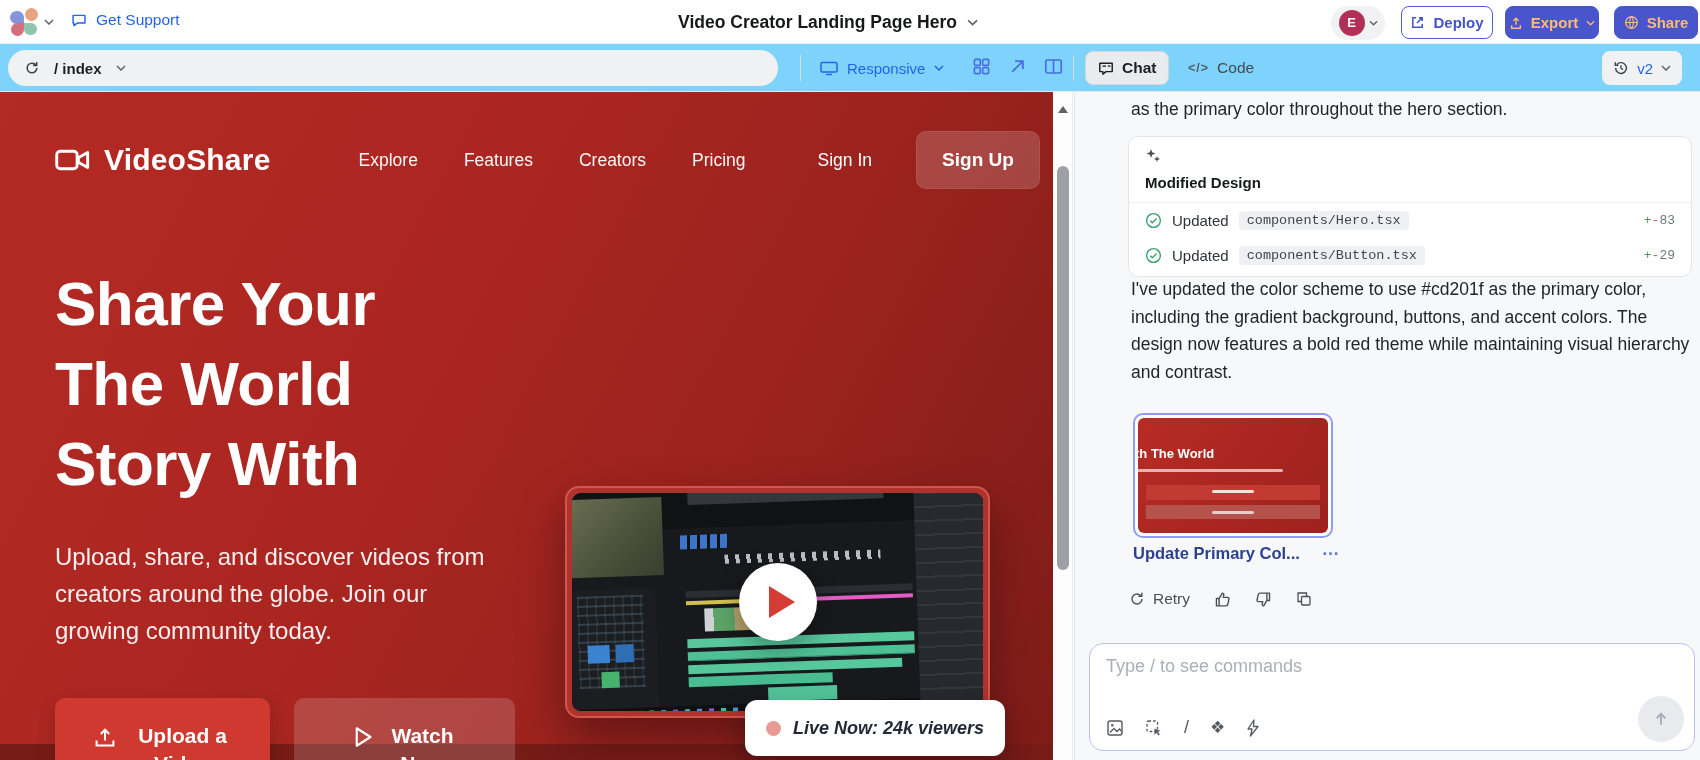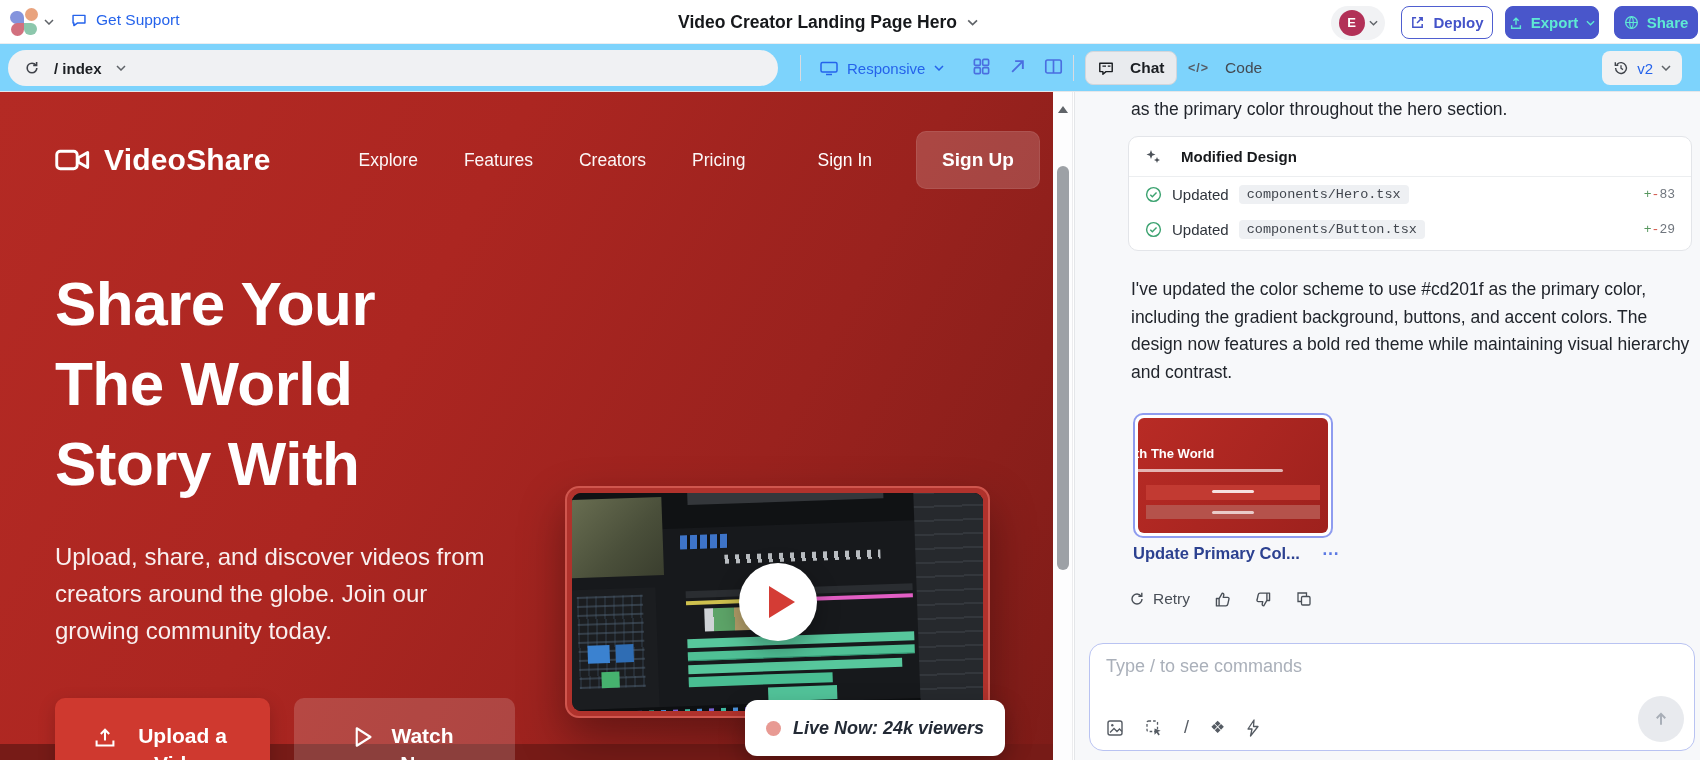--- a/index.html
+++ b/index.html
@@ -17,32 +17,32 @@
   .chev { color:#5f6368; }
   .logo-chev { position:absolute; left:44px; top:19px; }
   .support { position:absolute; left:70px; top:11px; display:flex; align-items:center; gap:8px; color:#2563eb; font-size:15.5px; font-weight:500; cursor:pointer; }
   .title-wrap { position:absolute; left:calc(50% - 22px); top:0; height:44px; transform:translateX(-50%); display:flex; align-items:center; gap:10px; }
   .title-wrap .t { font-size:17.5px; font-weight:700; color:#16181b; }
   .actions { position:absolute; right:2px; top:6px; height:33px; display:flex; align-items:center; }
   .avatar-pill { width:54px; height:34px; background:#f1f2f4; border-radius:17px; display:flex; align-items:center; justify-content:center; gap:4px; cursor:pointer; }
   .avatar { width:26px; height:26px; border-radius:50%; background:#b23057; color:#fff; font-size:13px; font-weight:700; display:flex; align-items:center; justify-content:center; }
   .btn { height:33px; border-radius:8px; display:flex; align-items:center; justify-content:center; gap:8px; font-size:15px; font-weight:600; cursor:pointer; }
   .btn-deploy { width:92px; margin-left:16px; background:#fff; border:1px solid #4f5ed0; color:#4453c9;text-align:right; }
-  .btn-fill { background:#4956cb; color:#5eead4; border:1px solid #4956cb; }
+  .btn-fill { background:#4956cb; color:#fdba74; border:1px solid #4956cb; }
   .btn-export { width:94px; margin-left:12px; }
   .btn-share { width:84px; margin-left:15px; }
 
   
   .toolbar { position:absolute; left:0; top:44px; width:1700px; height:48px; background:#7dd3fc; border-bottom:1px solid #e5e7ea; z-index:29; }
   .urlbar { position:absolute; left:8px; top:6px; width:770px; height:36px; background:#f0f1f3; border-radius:18px; display:flex; align-items:center; gap:14px; padding:0 16px; cursor:text; }
   .urlbar .path { font-size:15px; font-weight:600; color:#1b1e22; }
   .tb-divider { position:absolute; top:11px; width:1px; height:26px; background:#d9dbe0; }
   .responsive { position:absolute; left:820px; top:7px; height:34px; display:flex; align-items:center; gap:9px; color:#2563eb; font-size:15px; cursor:pointer; }
   .tb-icon { position:absolute; top:13px; width:22px; height:22px; color:#4a6ee0; cursor:pointer; }
-  .tab { position:absolute; top:7px; height:34px; border-radius:8px; display:flex; align-items:center; gap:16px; padding:0 12px; cursor:pointer; }
+  .tab { position:absolute; top:7px; height:34px; border-radius:8px; display:flex; align-items:center; gap:8px; padding:0 12px; cursor:pointer; }
   .tab-chat { left:1085px; background:#e9ebee; border:1px solid #d3d6db; color:#1b1e22; font-weight:600; font-size:15.5px; }
   .tab-code { left:1176px; color:#444a52; font-size:15.5px; }
   .tab-code .glyph { font-size:12.5px; color:#565c66; letter-spacing:1px; font-weight:700; }
   .version { position:absolute; right:18px; top:7px; height:34px; background:#f0f1f3; border-radius:8px; display:flex; align-items:center; gap:8px; padding:0 11px; cursor:pointer; }
   .version .v { color:#2563eb; font-size:15px; }
 
   
   .preview { position:absolute; left:0; top:92px; width:1053px; height:668px; overflow:hidden;
     background:linear-gradient(118deg,#b42a24 0%,#ac2621 38%,#9a221e 68%,#7e1c18 100%); }
   .below-fold { position:absolute; left:0; bottom:0; width:100%; height:16px; background:#771b17; }
@@ -99,21 +99,21 @@
 
   
   .pv-scroll { position:absolute; left:1053px; top:92px; width:20px; height:668px; background:#fdfdfe; border-right:1px solid #ececee; }
   .pv-arrow { position:absolute; left:5px; top:14px; width:0; height:0; border-left:5px solid transparent; border-right:5px solid transparent; border-bottom:7px solid #606469; cursor:pointer; }
   .pv-thumb { position:absolute; left:4px; top:74px; width:12px; height:404px; border-radius:6px; background:#9da1a6; cursor:grab; }
 
   
   .chat-panel { position:absolute; left:1074px; top:92px; width:626px; height:668px; background:#f7f8fa; border-left:1px solid #e4e6e9; }
   .clip-line { position:absolute; left:56px; top:4px; width:566px; font-size:17.5px; line-height:27px; color:#21252c; }
   .mod-card { position:absolute; left:53px; top:44px; width:564px; background:#fff; border:1px solid #e3e5e9; border-radius:10px; overflow:hidden; }
-  .mc-head { display:flex; align-items:center; gap:20px; padding:11px 16px; font-size:15px; font-weight:700; color:#17191c; border-bottom:1px solid #eceef0; }
+  .mc-head { display:flex; align-items:flex-start; gap:10px; padding:11px 16px; font-size:15px; font-weight:700; color:#17191c; border-bottom:1px solid #eceef0;flex-direction:column; }
   .mc-row { display:flex; align-items:center; gap:10px; padding:8px 16px; font-size:15px; color:#2f343c; }
   .mc-chip { font-family:"Liberation Mono","DejaVu Sans Mono",monospace; font-size:13.5px; color:#41464e; background:#eef0f3; border-radius:4px; padding:2px 8px; }
   .mc-diff { margin-left:auto; font-family:"Liberation Mono","DejaVu Sans Mono",monospace; font-size:13px; }
   .mc-diff .p { color:#57975f; } .mc-diff .m { color:#d2574a; } .mc-diff .n { color:#70767e; }
   .msg { position:absolute; left:56px; top:184px; width:570px; font-size:17.5px; line-height:27.5px; color:#21252c; }
   .thumb-card { position:absolute; left:58px; top:321px; width:200px; height:125px; border:2px solid #8f9cef; border-radius:10px; background:#fff; padding:3px; cursor:pointer; }
   .tc-inner { position:relative; width:100%; height:100%; border-radius:6px; overflow:hidden; background:linear-gradient(125deg,#b82b25,#9e211d); }
   .tc-h { position:absolute; left:-3px; top:24%; color:#fff; font-size:13px; font-weight:700; white-space:nowrap; }
   .tc-line { position:absolute; left:-3px; top:44%; width:78%; height:3px; background:rgba(255,255,255,0.65); border-radius:2px; }
   .tc-bar1 { position:absolute; left:4%; top:58%; width:92%; height:13%; background:#c23a32; }

